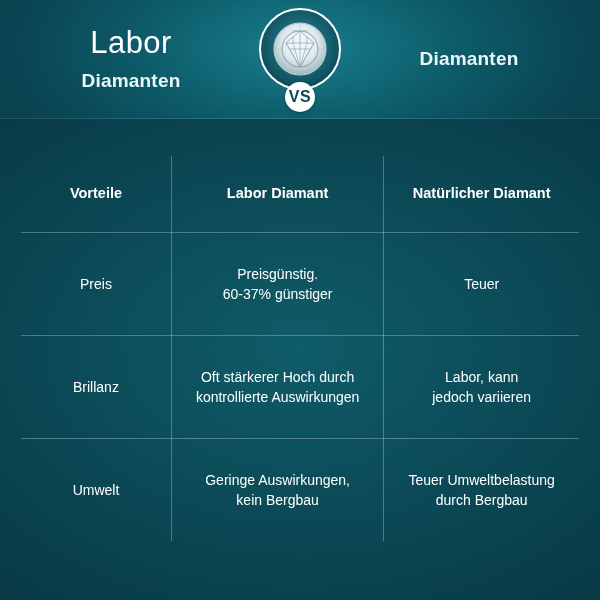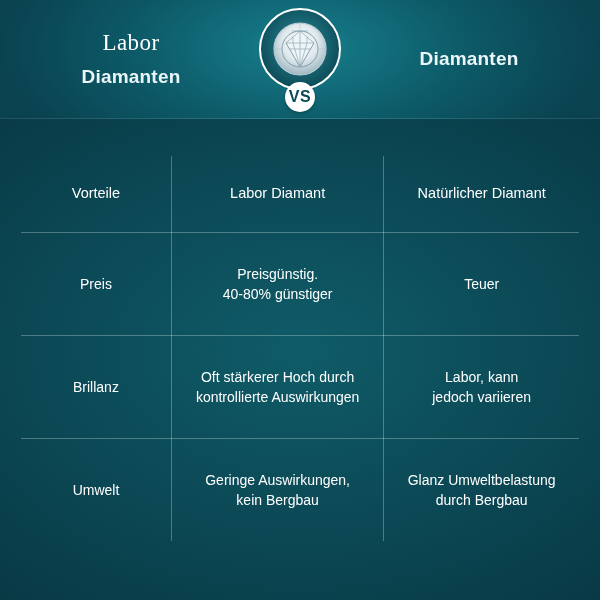--- a/index.html
+++ b/index.html
@@ -38,22 +38,22 @@
     height: 100%;
     padding: 0 26px;
     box-sizing: border-box;
   }
   .head-col {
     width: 210px;
     text-align: center;
     color: #ffffff;
   }
   .head-title {
-    font-size: 23px;
-    font-family: Liberation Serif, serif;
+    font-size: 31px;
+    font-family: Liberation Sans, sans-serif;
     letter-spacing: 0.4px;
     line-height: 1.1;
     margin-bottom: 10px;
   }
   .head-sub {
     font-size: 19px;
     font-weight: 700;
     color: #eaf6f8;
     letter-spacing: 0.2px;
   }
@@ -118,21 +118,21 @@
   table.compare td {
     border: 1px solid rgba(255,255,255,0.28);
     color: #ffffff;
     text-align: center;
     vertical-align: middle;
     font-size: 14px;
     line-height: 1.45;
     padding: 10px 8px;
   }
   table.compare th {
-    font-weight: 400;
+    font-weight: 700;
     font-size: 14.5px;
     height: 56px;
   }
   table.compare td {
     height: 82px;
     font-weight: 400;
   }
   table.compare col.c1 { width: 27%; }
   table.compare col.c2 { width: 38%; }
   table.compare col.c3 { width: 35%; }
@@ -215,21 +215,21 @@
           <th>Natürlicher Diamant</th>
         </tr>
       </thead>
       <tbody>
         <tr>
           <td>
             <span class="cell-line">Preis</span>
           </td>
           <td>
             <span class="cell-line">Preisgünstig.</span>
-            <span class="cell-line">40-80% günstiger</span>
+            <span class="cell-line">60-37% günstiger</span>
           </td>
           <td>
             <span class="cell-line">Teuer</span>
           </td>
         </tr>
         <tr>
           <td>
             <span class="cell-line">Brillanz</span>
           </td>
           <td>
@@ -243,21 +243,21 @@
         </tr>
         <tr>
           <td>
             <span class="cell-line">Umwelt</span>
           </td>
           <td>
             <span class="cell-line">Geringe Auswirkungen,</span>
             <span class="cell-line">kein Bergbau</span>
           </td>
           <td>
-            <span class="cell-line">Glanz Umweltbelastung</span>
+            <span class="cell-line">Teuer Umweltbelastung</span>
             <span class="cell-line">durch Bergbau</span>
           </td>
         </tr>
       </tbody>
     </table>
   </div>
 
 </div>
 
 </body></html>

